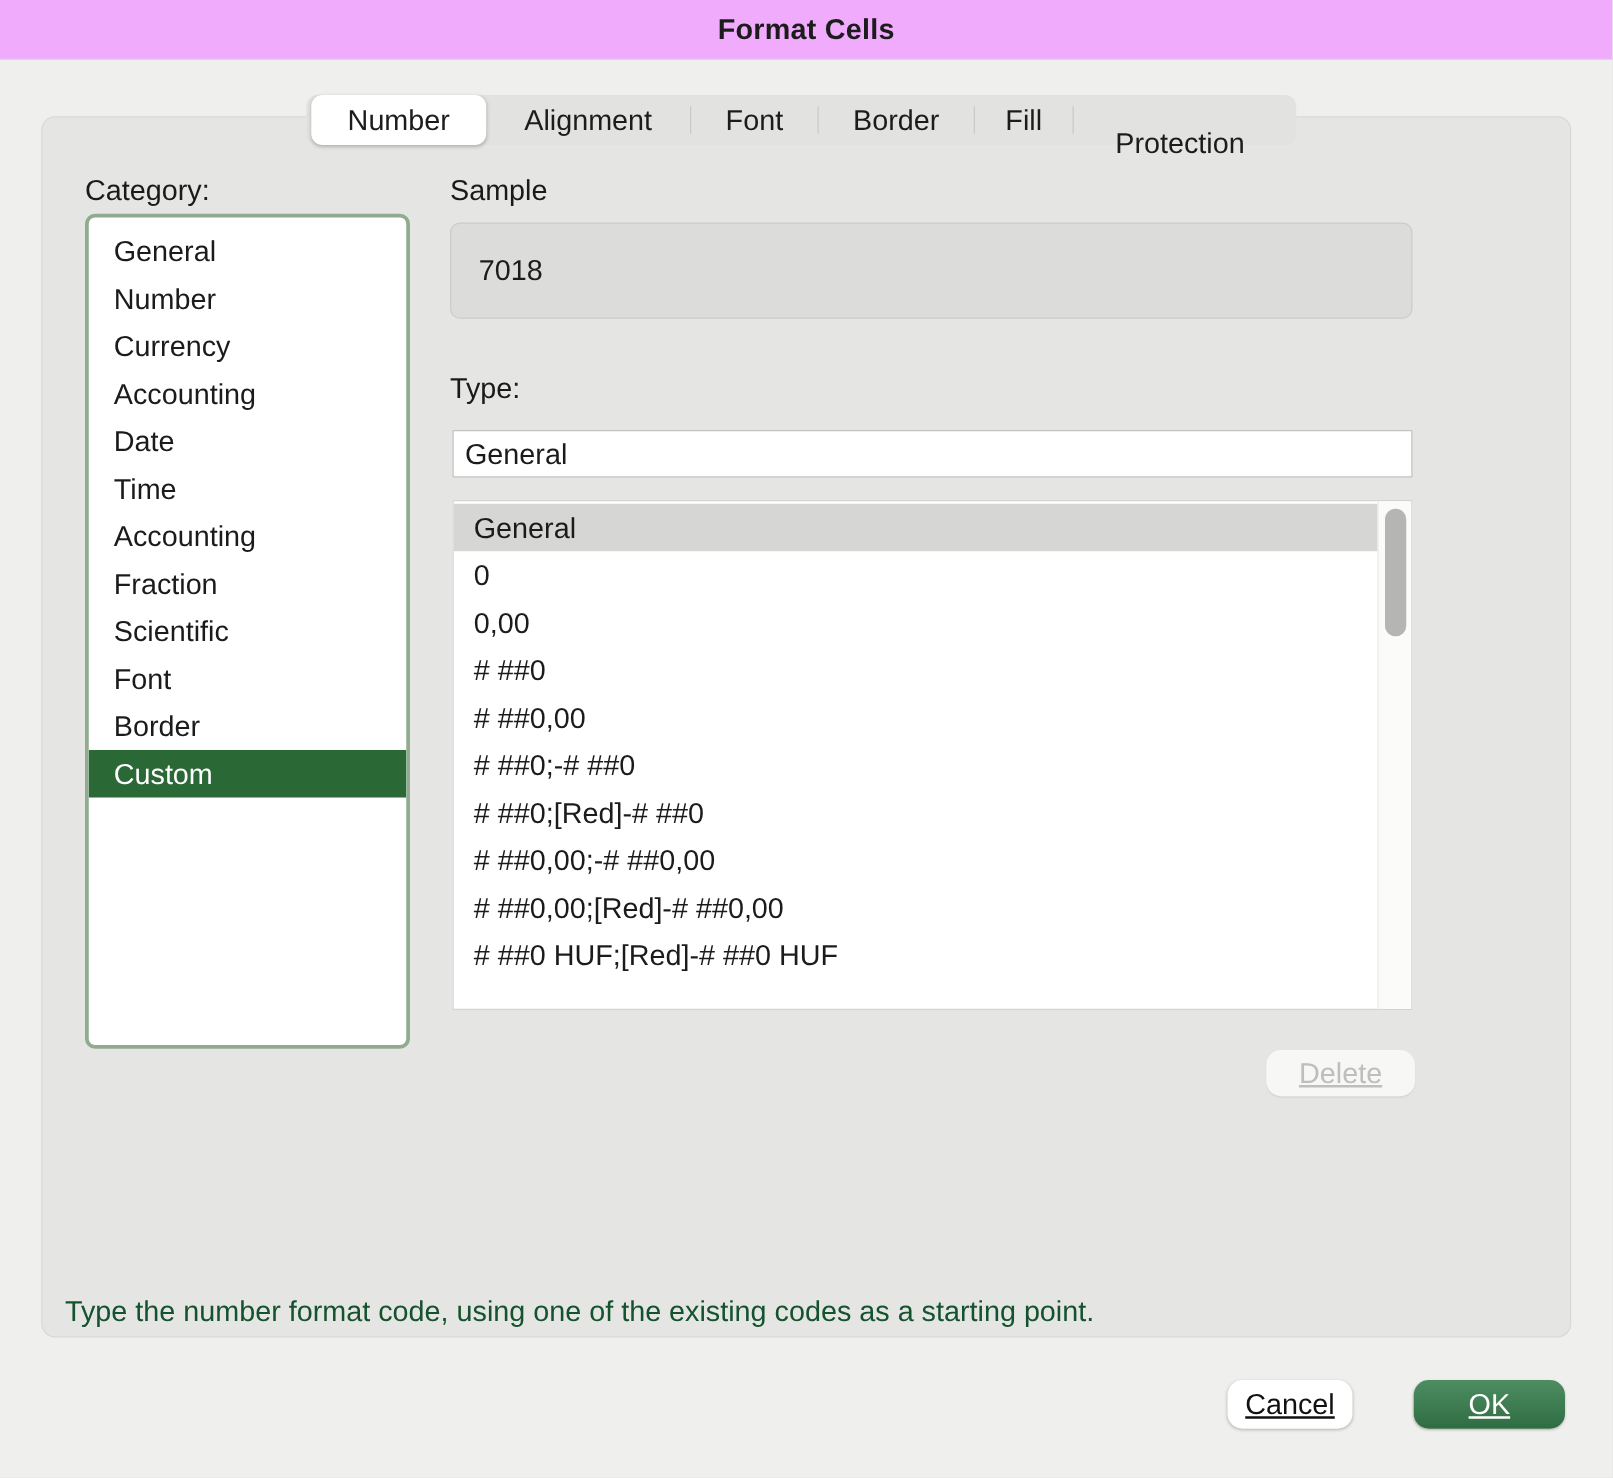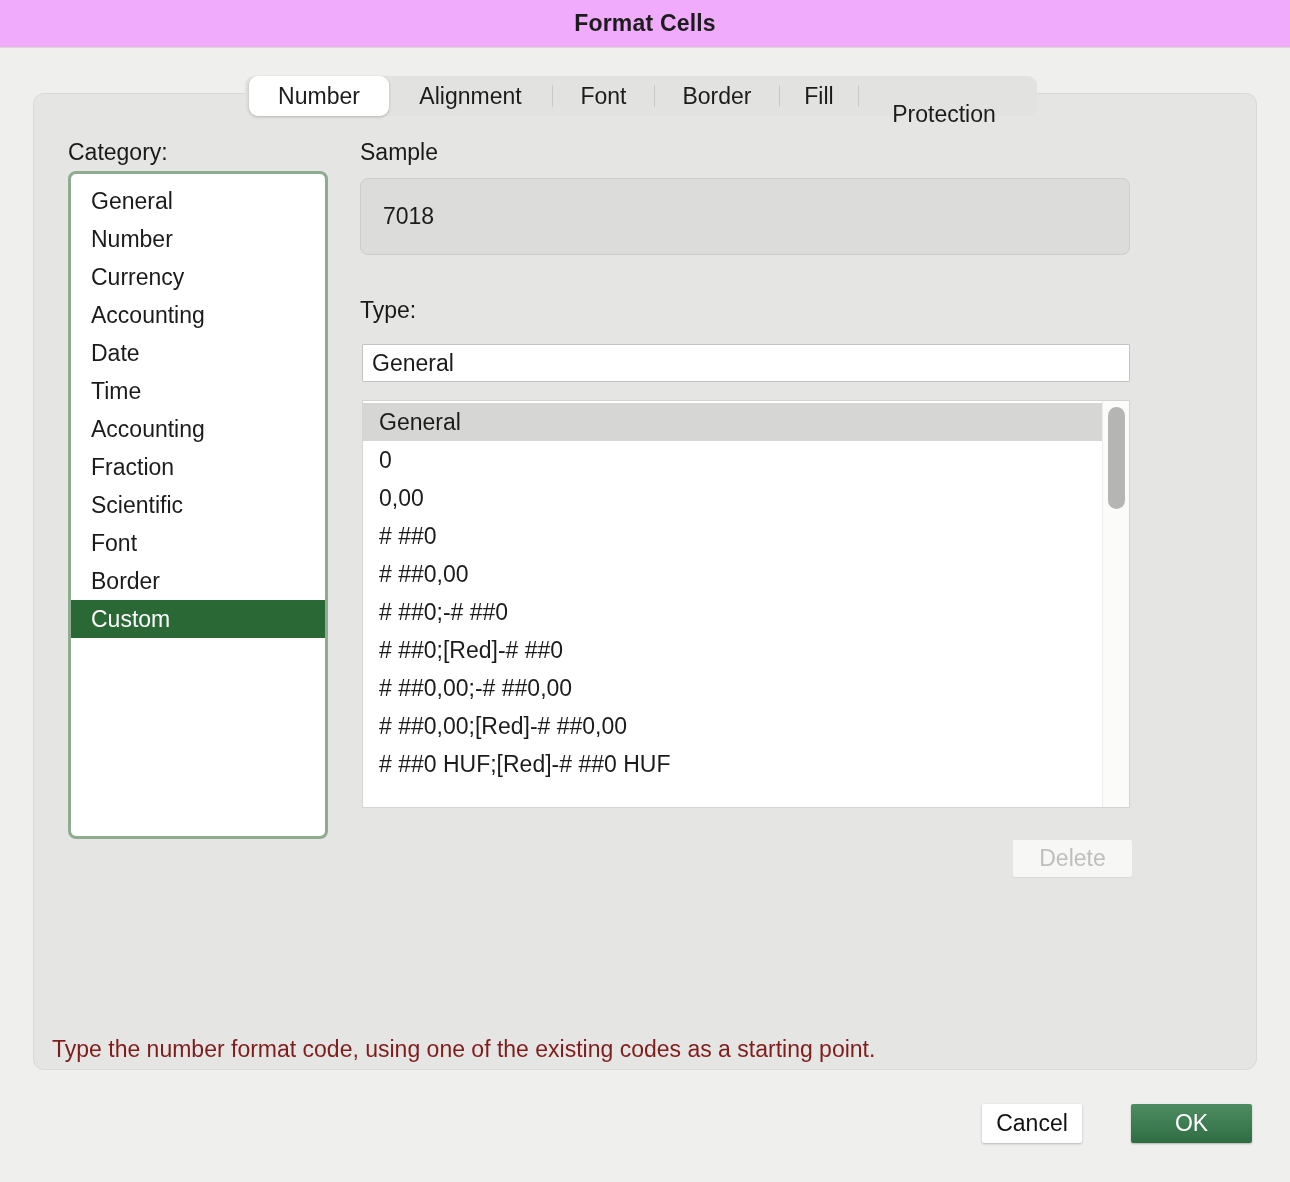--- a/index.html
+++ b/index.html
@@ -113,23 +113,23 @@
     background:#fbfbfa;
     border-left:1px solid #ececea;
   }
   .scroll-thumb {
     position:absolute; left:5px; top:6px; width:17px; height:102px;
     background:#b5b5b4; border-radius:9px;
   }
 
   
   .btn {
-    position:absolute; border:none; border-radius:2px;
+    position:absolute; border:none; border-radius:12px;
     font-family:"Liberation Sans", sans-serif;
-    font-size:23px; text-align:center; cursor:default;
+    font-size:23px; text-align:center; cursor:default;text-decoration:underline;
   }
   .delete-btn {
     left:1013px; top:840px; width:119px; height:37px;
     background:#f7f7f6; color:#bebebd;
     box-shadow:0 1px 1px rgba(0,0,0,.06);
   }
   .cancel-btn {
     left:982px; top:1104px; width:100px; height:39px;
     background:#ffffff; color:#111111;
     box-shadow:0 1px 2.5px rgba(0,0,0,.24);
@@ -137,21 +137,21 @@
   .ok-btn {
     left:1131px; top:1104px; width:121px; height:39px;
     background:linear-gradient(180deg,#4e8d62 0%,#2f6c42 100%);
     color:#ffffff;
     box-shadow:0 1px 2px rgba(0,0,0,.25);
   }
 
   
   .help-text {
     position:absolute; left:52px; top:1036px;
-    font-size:23px; color:#7f1d1d;text-align:center;
+    font-size:23px; color:#14532d;text-align:center;
   }
 </style>
 </head>
 <body>
 
 <div class="titlebar">
   <div class="title">Format Cells</div>
 </div>
 
 <div class="panel"></div>

